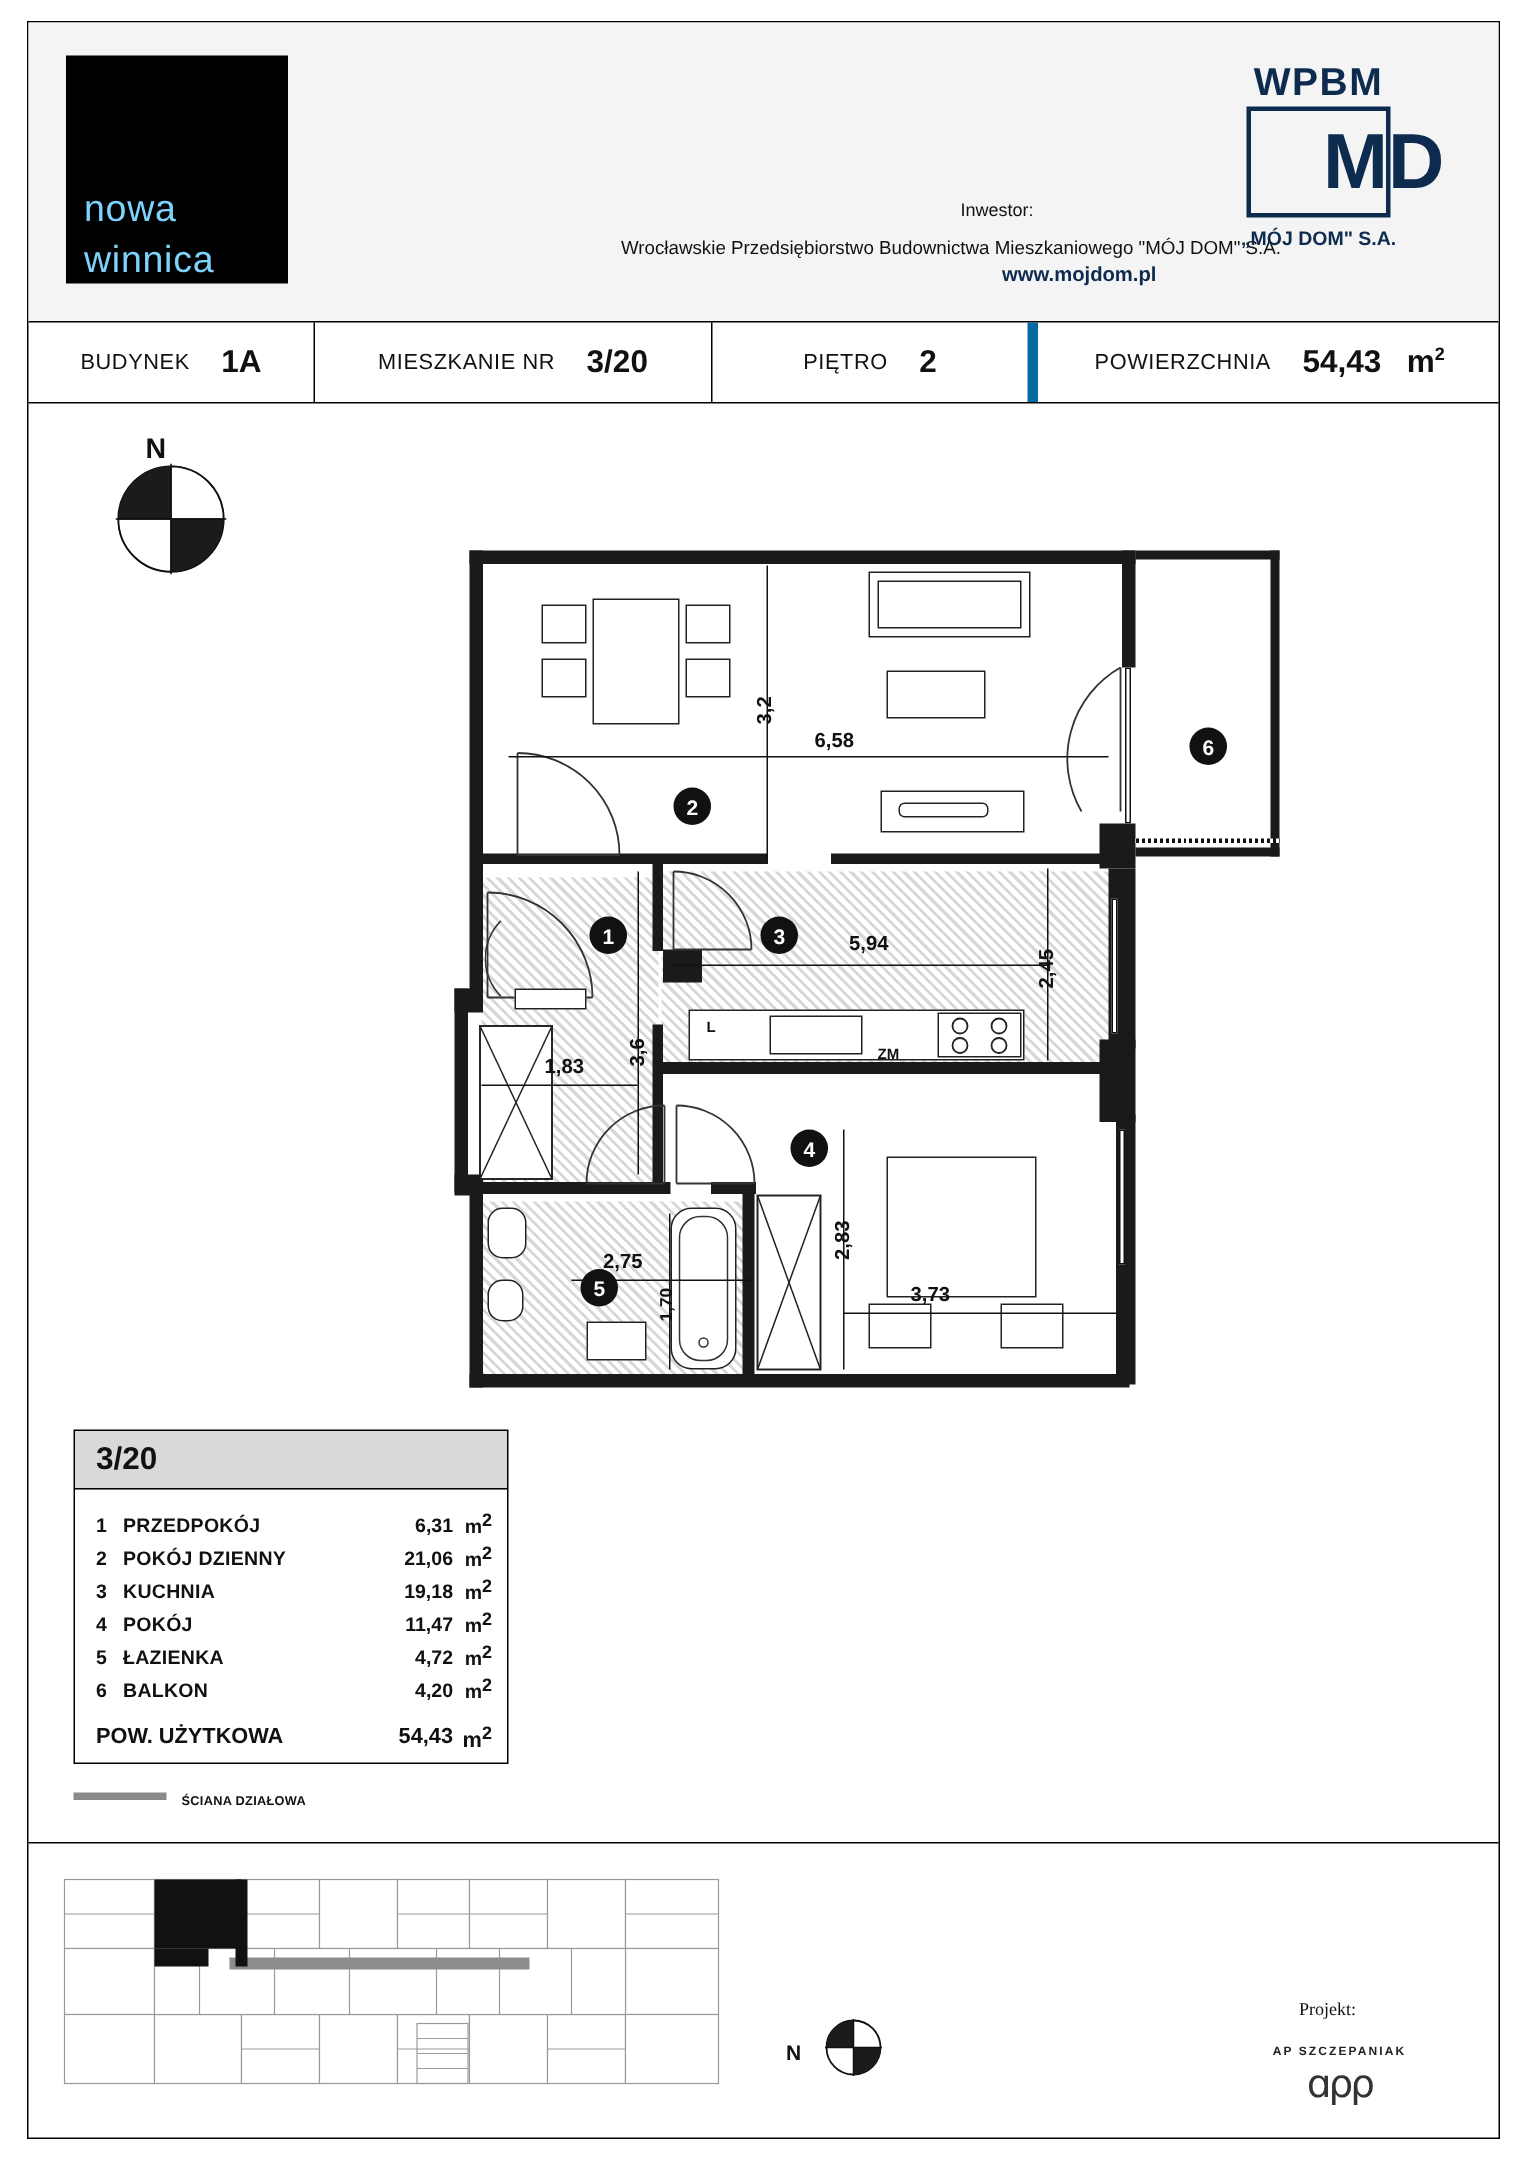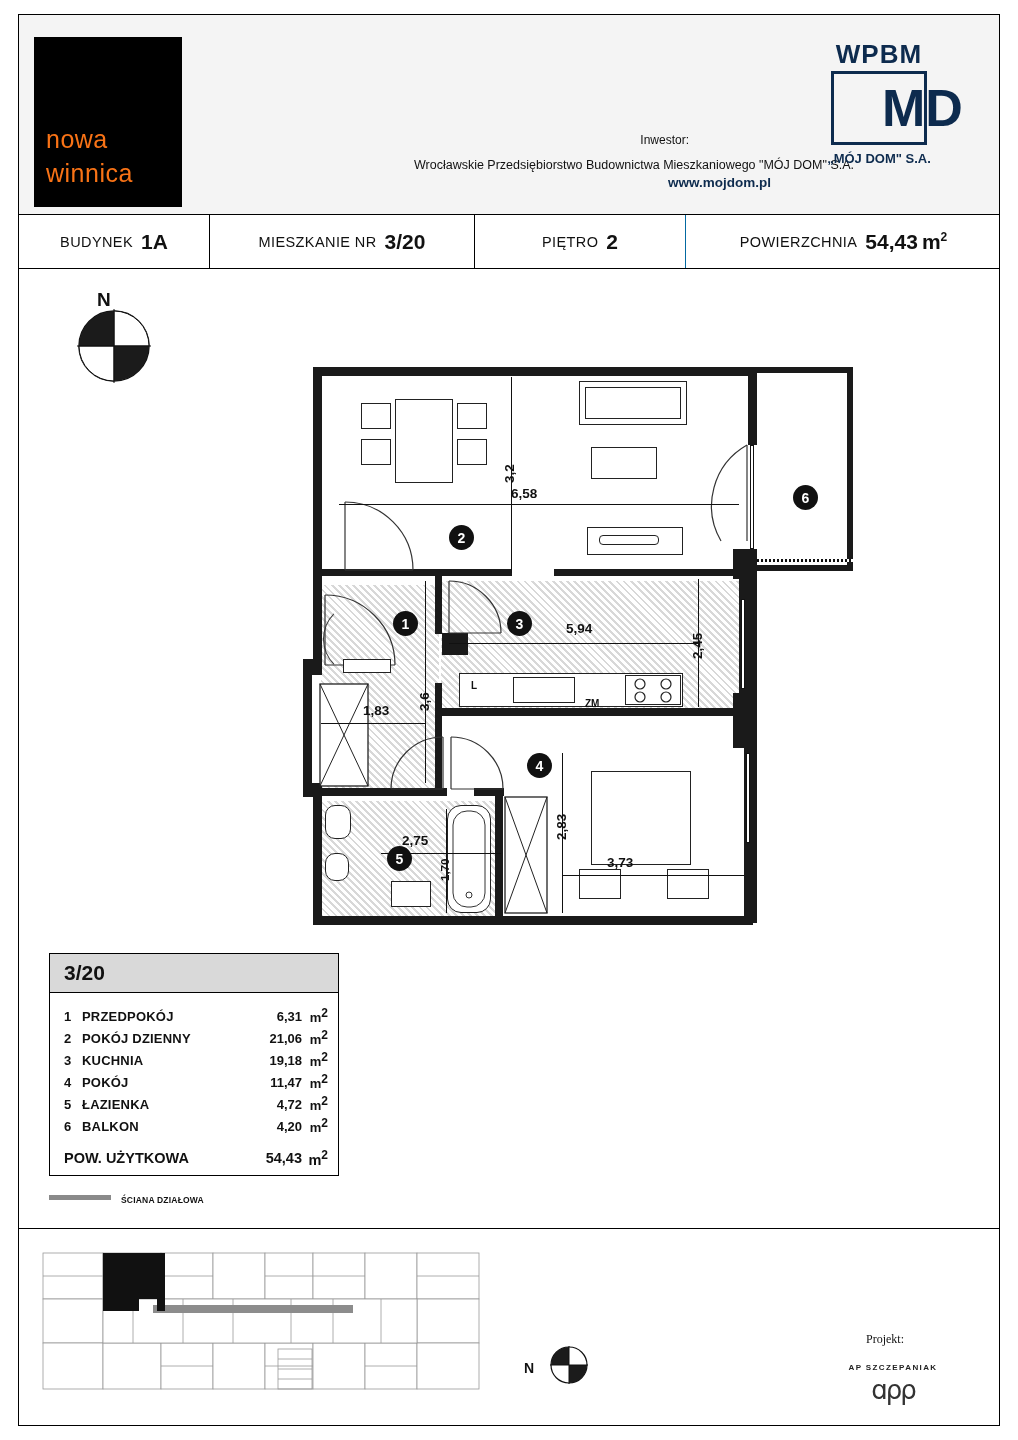--- a/index.html
+++ b/index.html
@@ -1,40 +1,40 @@
 <!DOCTYPE html>
 <html><head>
 <meta charset="utf-8">
 <style>
   html,body{margin:0;padding:0;background:#ffffff;}
   body{width:1018px;height:1440px;font-family:"Liberation Sans",sans-serif;color:#111;position:relative;}
   .page{position:absolute;left:18px;top:14px;width:982px;height:1412px;border:1px solid #000;box-sizing:border-box;background:#fff;}
 
   
   .header{position:absolute;left:0;top:0;width:100%;height:200px;border-bottom:1px solid #000;box-sizing:border-box;background:#f4f4f4;}
-  .logo-box{position:absolute;left:15px;top:22px;width:148px;height:170px;background:#000;color:#f97316;}
+  .logo-box{position:absolute;left:25px;top:22px;width:148px;height:152px;background:#000;color:#7dd3fc;}
   .logo-box .l1{position:absolute;left:12px;top:88px;font-size:25px;letter-spacing:.5px;font-weight:400;}
   .logo-box .l2{position:absolute;left:12px;top:122px;font-size:25px;letter-spacing:.5px;font-weight:400;}
   .inwestor-lbl{position:absolute;right:310px;top:118px;font-size:12px;}
   .inwestor-name{position:absolute;left:380px;top:143px;width:470px;text-align:center;font-size:12.5px;}
   .wpbm{position:absolute;right:25px;top:24px;width:190px;height:155px;text-align:center;}
   .wpbm .t1{font-size:26px;font-weight:bold;letter-spacing:1px;line-height:30px;color:#0d2b4e;}
   .wpbm .mdbox{margin:2px auto 0;width:96px;height:74px;border:3px solid #0d2b4e;box-sizing:border-box;font-size:52px;font-weight:bold;color:#0d2b4e;line-height:68px;padding-left:48px;}
   .wpbm .t3{font-size:13px;font-weight:bold;color:#0d2b4e;margin-top:6px;}
   .mojdom-url{position:absolute;right:228px;top:160px;font-size:13.5px;color:#0d2b4e;font-weight:bold;}
 
   
   .infobar{position:absolute;left:0;top:200px;width:100%;height:54px;border-bottom:1px solid #000;box-sizing:border-box;}
-  .infocell{position:absolute;top:0;height:100%;display:flex;align-items:center;justify-content:center;gap:8px;box-sizing:border-box;}
+  .infocell{position:absolute;top:0;height:100%;display:flex;align-items:center;justify-content:center;gap:21px;box-sizing:border-box;}
   .infocell .k{font-size:14.5px;letter-spacing:.4px;}
   .infocell .v{font-size:21px;font-weight:bold;}
   .ic1{left:0;width:190px;}
   .ic2{left:190px;width:265px;border-left:1px solid #000;}
   .ic3{left:455px;width:211px;border-left:1px solid #000;}
-  .ic4{left:666px;width:316px;border-left:1px solid #0369a1;}
+  .ic4{left:666px;width:316px;border-left:7px solid #0369a1;}
   .sup{font-size:12px;vertical-align:super;}
 
   
   .compass{position:absolute;left:58px;top:294px;width:74px;height:74px;}
   .compass svg{position:absolute;left:0;top:0;}
   .compass-n{position:absolute;left:78px;top:274px;font-size:19px;font-weight:bold;}
 
   
   .plan{position:absolute;left:280px;top:338px;width:540px;height:580px;}
   .wallC{position:absolute;background:#1a1a1a;}
@@ -258,21 +258,21 @@
     <div class="furn" style="left:44px;top:306px;width:48px;height:14px;"></div>
 
     <div class="badge" style="left:94px;top:258px;">1</div>
     <div class="badge" style="left:150px;top:172px;">2</div>
     <div class="badge" style="left:208px;top:258px;">3</div>
     <div class="badge" style="left:228px;top:400px;">4</div>
     <div class="badge" style="left:88px;top:493px;">5</div>
     <div class="badge" style="left:494px;top:132px;">6</div>
 
     <div class="arrow" style="left:40px;top:151px;width:400px;height:1.4px;"></div>
-    <div class="dim" style="left:212px;top:133px;">6,58</div>
+    <div class="dim" style="left:212px;top:133px;padding-left:32px;">6,58</div>
 
     <div class="arrow" style="left:212px;top:24px;width:1.4px;height:196px;"></div>
     <div class="dimv" style="left:203px;top:130px;">3,2</div>
 
     <div class="arrow" style="left:150px;top:290px;width:250px;height:1.4px;"></div>
     <div class="dim" style="left:267px;top:268px;">5,94</div>
 
     <div class="arrow" style="left:399px;top:226px;width:1.4px;height:128px;"></div>
     <div class="dimv" style="left:391px;top:306px;">2,45</div>
 

